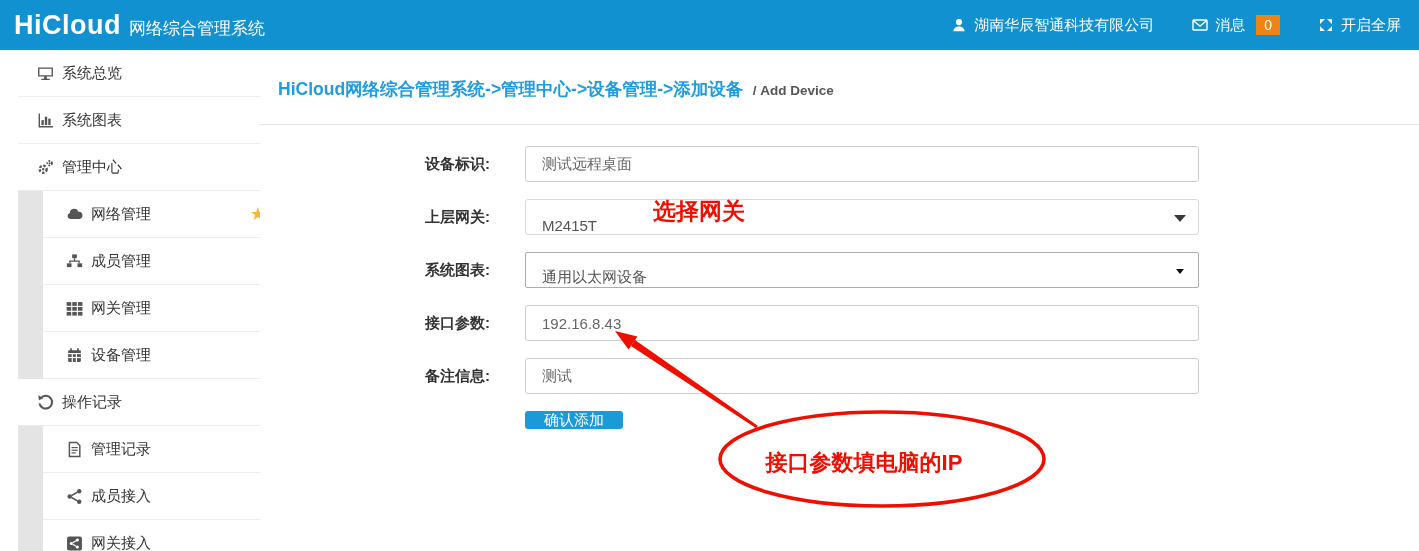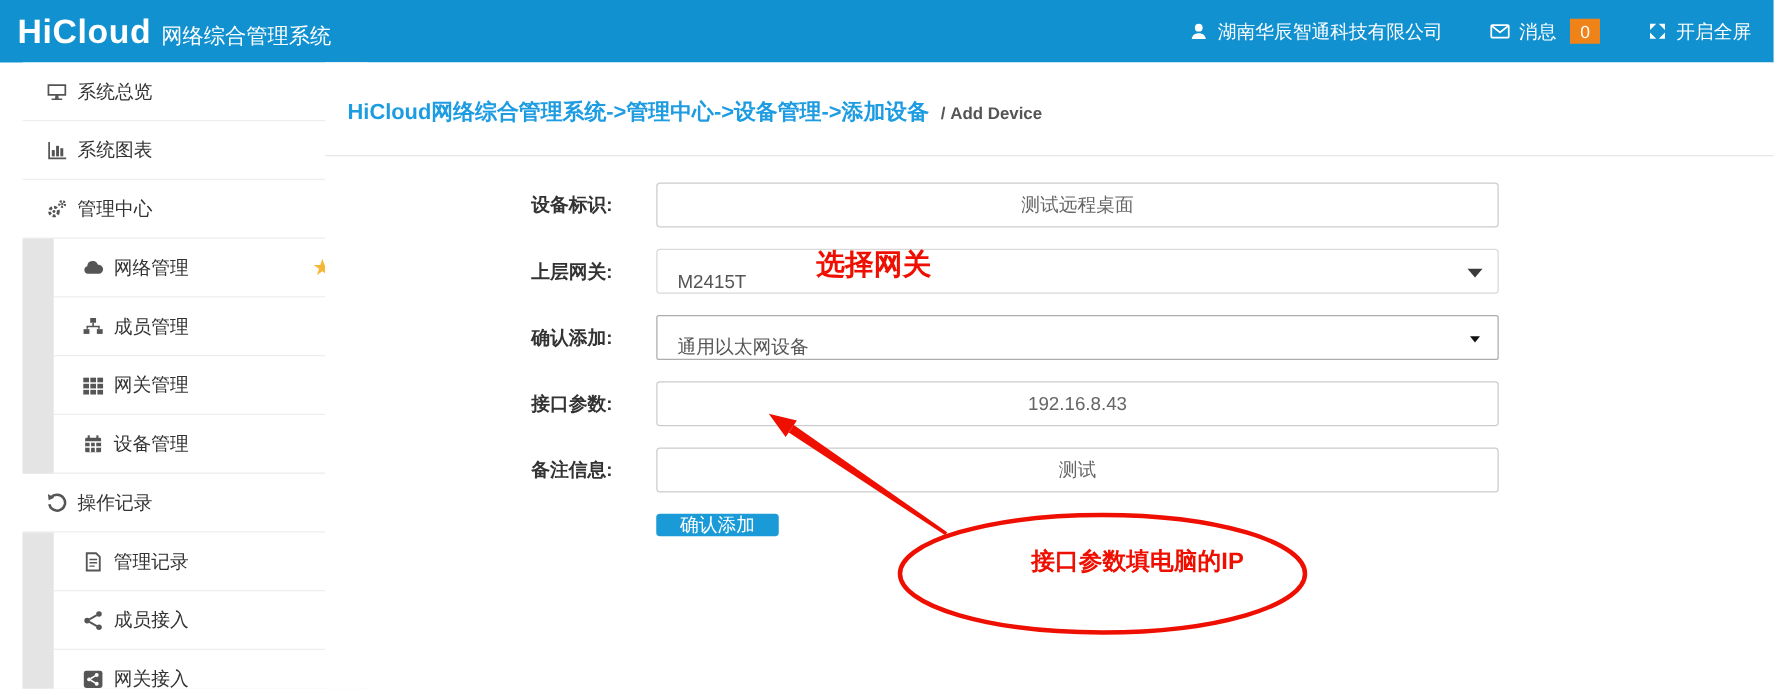--- a/index.html
+++ b/index.html
@@ -35,35 +35,35 @@
   .content { position:absolute; left:260px; top:50px; width:1159px; height:501px; background:#fff; }
   .page-header { height:75px; padding:27px 0 0 18px; border-bottom:1px solid #e7e7e7; white-space:nowrap; }
   .crumb { font-size:17.5px; font-weight:bold; color:var(--c-title,#1d9ce1); }
   .crumb-sub { font-size:13.5px; color:#555; font-weight:bold; margin-left:5px; }
 
   .form-area { padding-top:21px; }
   .form-row { display:flex; align-items:center; margin-bottom:17px; }
   .form-label { width:230px; text-align:right; font-weight:bold; font-size:15px; color:#333; flex:none; }
   .field { margin-left:35px; width:674px; height:36px; }
   input.tbox { width:674px; height:36px; border:1px solid #ccc; border-radius:3px;
-    padding:0 16px; font-size:15px; color:#666; font-family:inherit; outline:none; background:#fff;text-align:center; }
+    padding:0 16px; font-size:15px; color:#666; font-family:inherit; outline:none; background:#fff; }
   .select-box { position:relative; width:674px; height:36px; border:1px solid #d9d9d9; border-radius:3px;
     display:flex; align-items:flex-end; padding:0 16px; font-size:15px; color:#555; cursor:pointer; background:#fff; }
   .select-box.darker { border-color:#adadad; border-radius:2px;padding-left:16px; }
   .caret { position:absolute; right:12px; top:15px; width:0; height:0;
     border-left:6px solid transparent; border-right:6px solid transparent; border-top:7px solid #3a3a3a; }
   .caret.small { right:14px; top:16px; border-left-width:4px; border-right-width:4px; border-top-width:5px; border-top-color:#111; }
   .btn-confirm { margin-left:265px; width:98px; height:18px; background:var(--c-button,#1a9bd7);
     color:#fff; border:none; border-radius:3px; font-size:15px; font-family:inherit; cursor:pointer; }
 
   
   .overlay { position:absolute; inset:0; pointer-events:none; z-index:5;font-weight:bold; }
   .ann-select { position:absolute; left:653px; top:196px; font-size:23px; color:var(--c-red,#ee0f00); white-space:nowrap; }
-  .ann-ellipse-text { position:absolute; left:733px; top:436px; width:262px; text-align:right;
-    font-size:19px; color:var(--c-red,#ee0f00); white-space:nowrap; }
+  .ann-ellipse-text { position:absolute; left:733px; top:448px; width:262px; text-align:center;
+    font-size:22px; color:var(--c-red,#ee0f00); white-space:nowrap; }
 </style>
 </head>
 <body>
 
 <div class="navbar">
   <div class="brand">
     <span class="brand-bold">HiCloud</span>
     <span class="brand-rest">网络综合管理系统</span>
   </div>
   <div class="nav-right">
@@ -266,21 +266,21 @@
     <div class="form-row">
       <div class="form-label">上层网关:</div>
       <div class="field">
         <div class="select-box">
           <span>M2415T</span>
           <span class="caret"></span>
         </div>
       </div>
     </div>
     <div class="form-row">
-      <div class="form-label">确认添加:</div>
+      <div class="form-label">系统图表:</div>
       <div class="field">
         <div class="select-box darker">
           <span>通用以太网设备</span>
           <span class="caret small"></span>
         </div>
       </div>
     </div>
     <div class="form-row">
       <div class="form-label">接口参数:</div>
       <div class="field"><input class="tbox" type="text" value="192.16.8.43" style=""></div>

